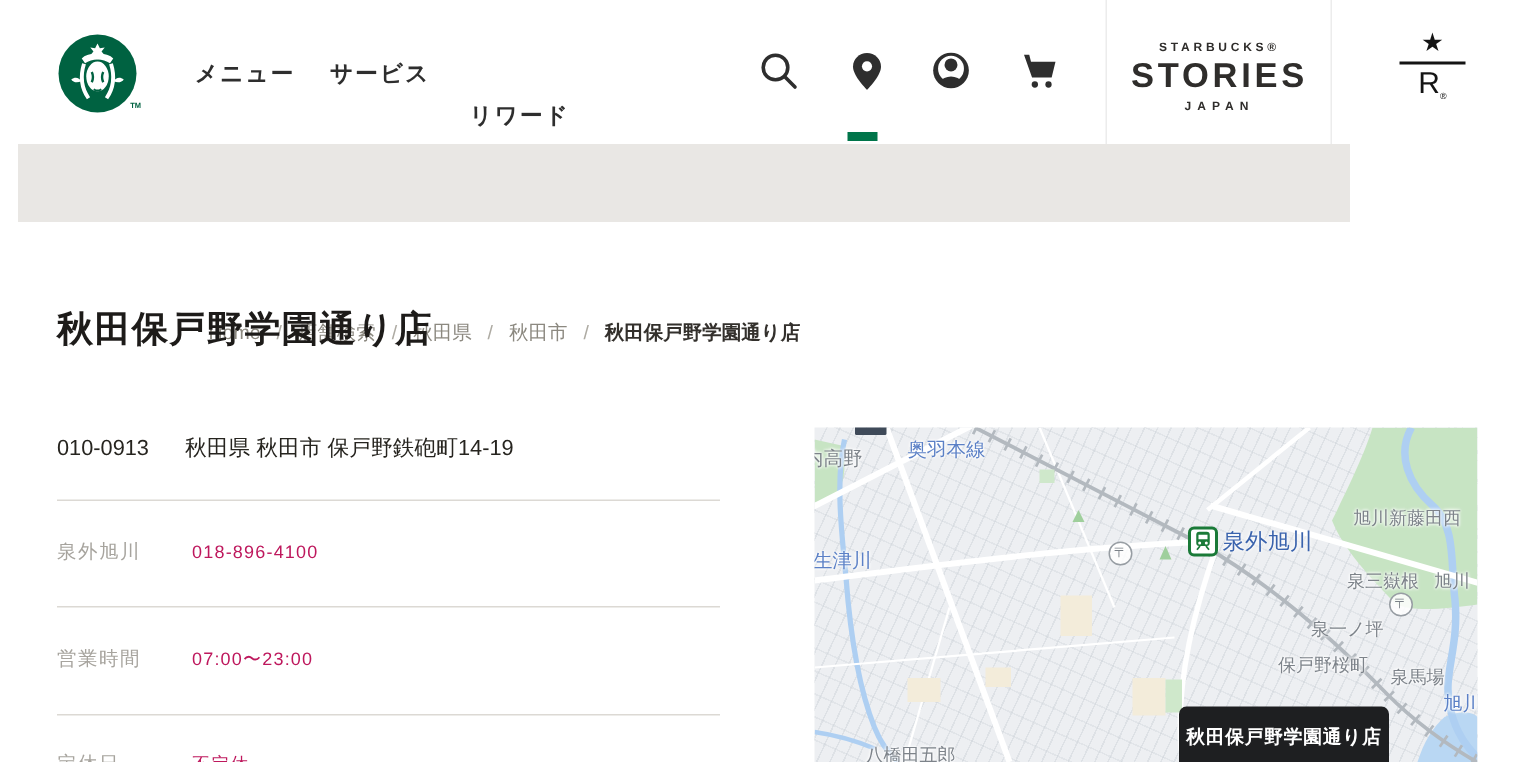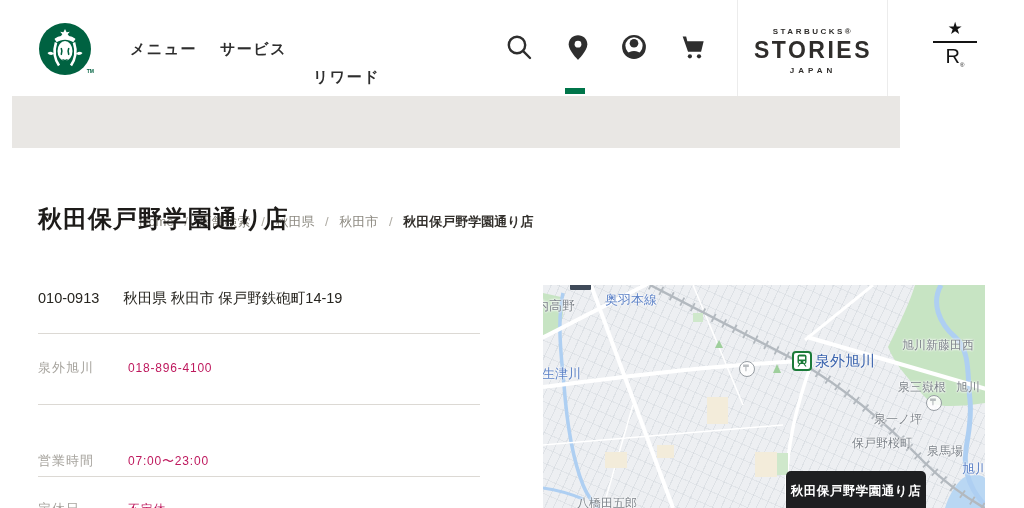--- a/index.html
+++ b/index.html
@@ -158,21 +158,21 @@
   <div class="address">
     <span class="zip">010-0913</span><span>秋田県 秋田市 保戸野鉄砲町14-19</span>
   </div>
 
   <div class="hdiv" style="top:333px;"></div>
   <div class="detail-row" style="top:351px;">
     <span class="dlabel">泉外旭川</span>
     <span class="dvalue">018-896-4100</span>
   </div>
   <div class="hdiv" style="top:404px;"></div>
-  <div class="detail-row" style="top:444px;">
+  <div class="detail-row" style="top:422px;">
     <span class="dlabel">営業時間</span>
     <span class="dvalue">07:00〜23:00</span>
   </div>
   <div class="hdiv" style="top:476px;"></div>
   <div class="detail-row" style="top:492px;">
     <span class="dlabel">定休日</span>
     <span class="dvalue">不定休</span>
   </div>
 
   <div class="map">

